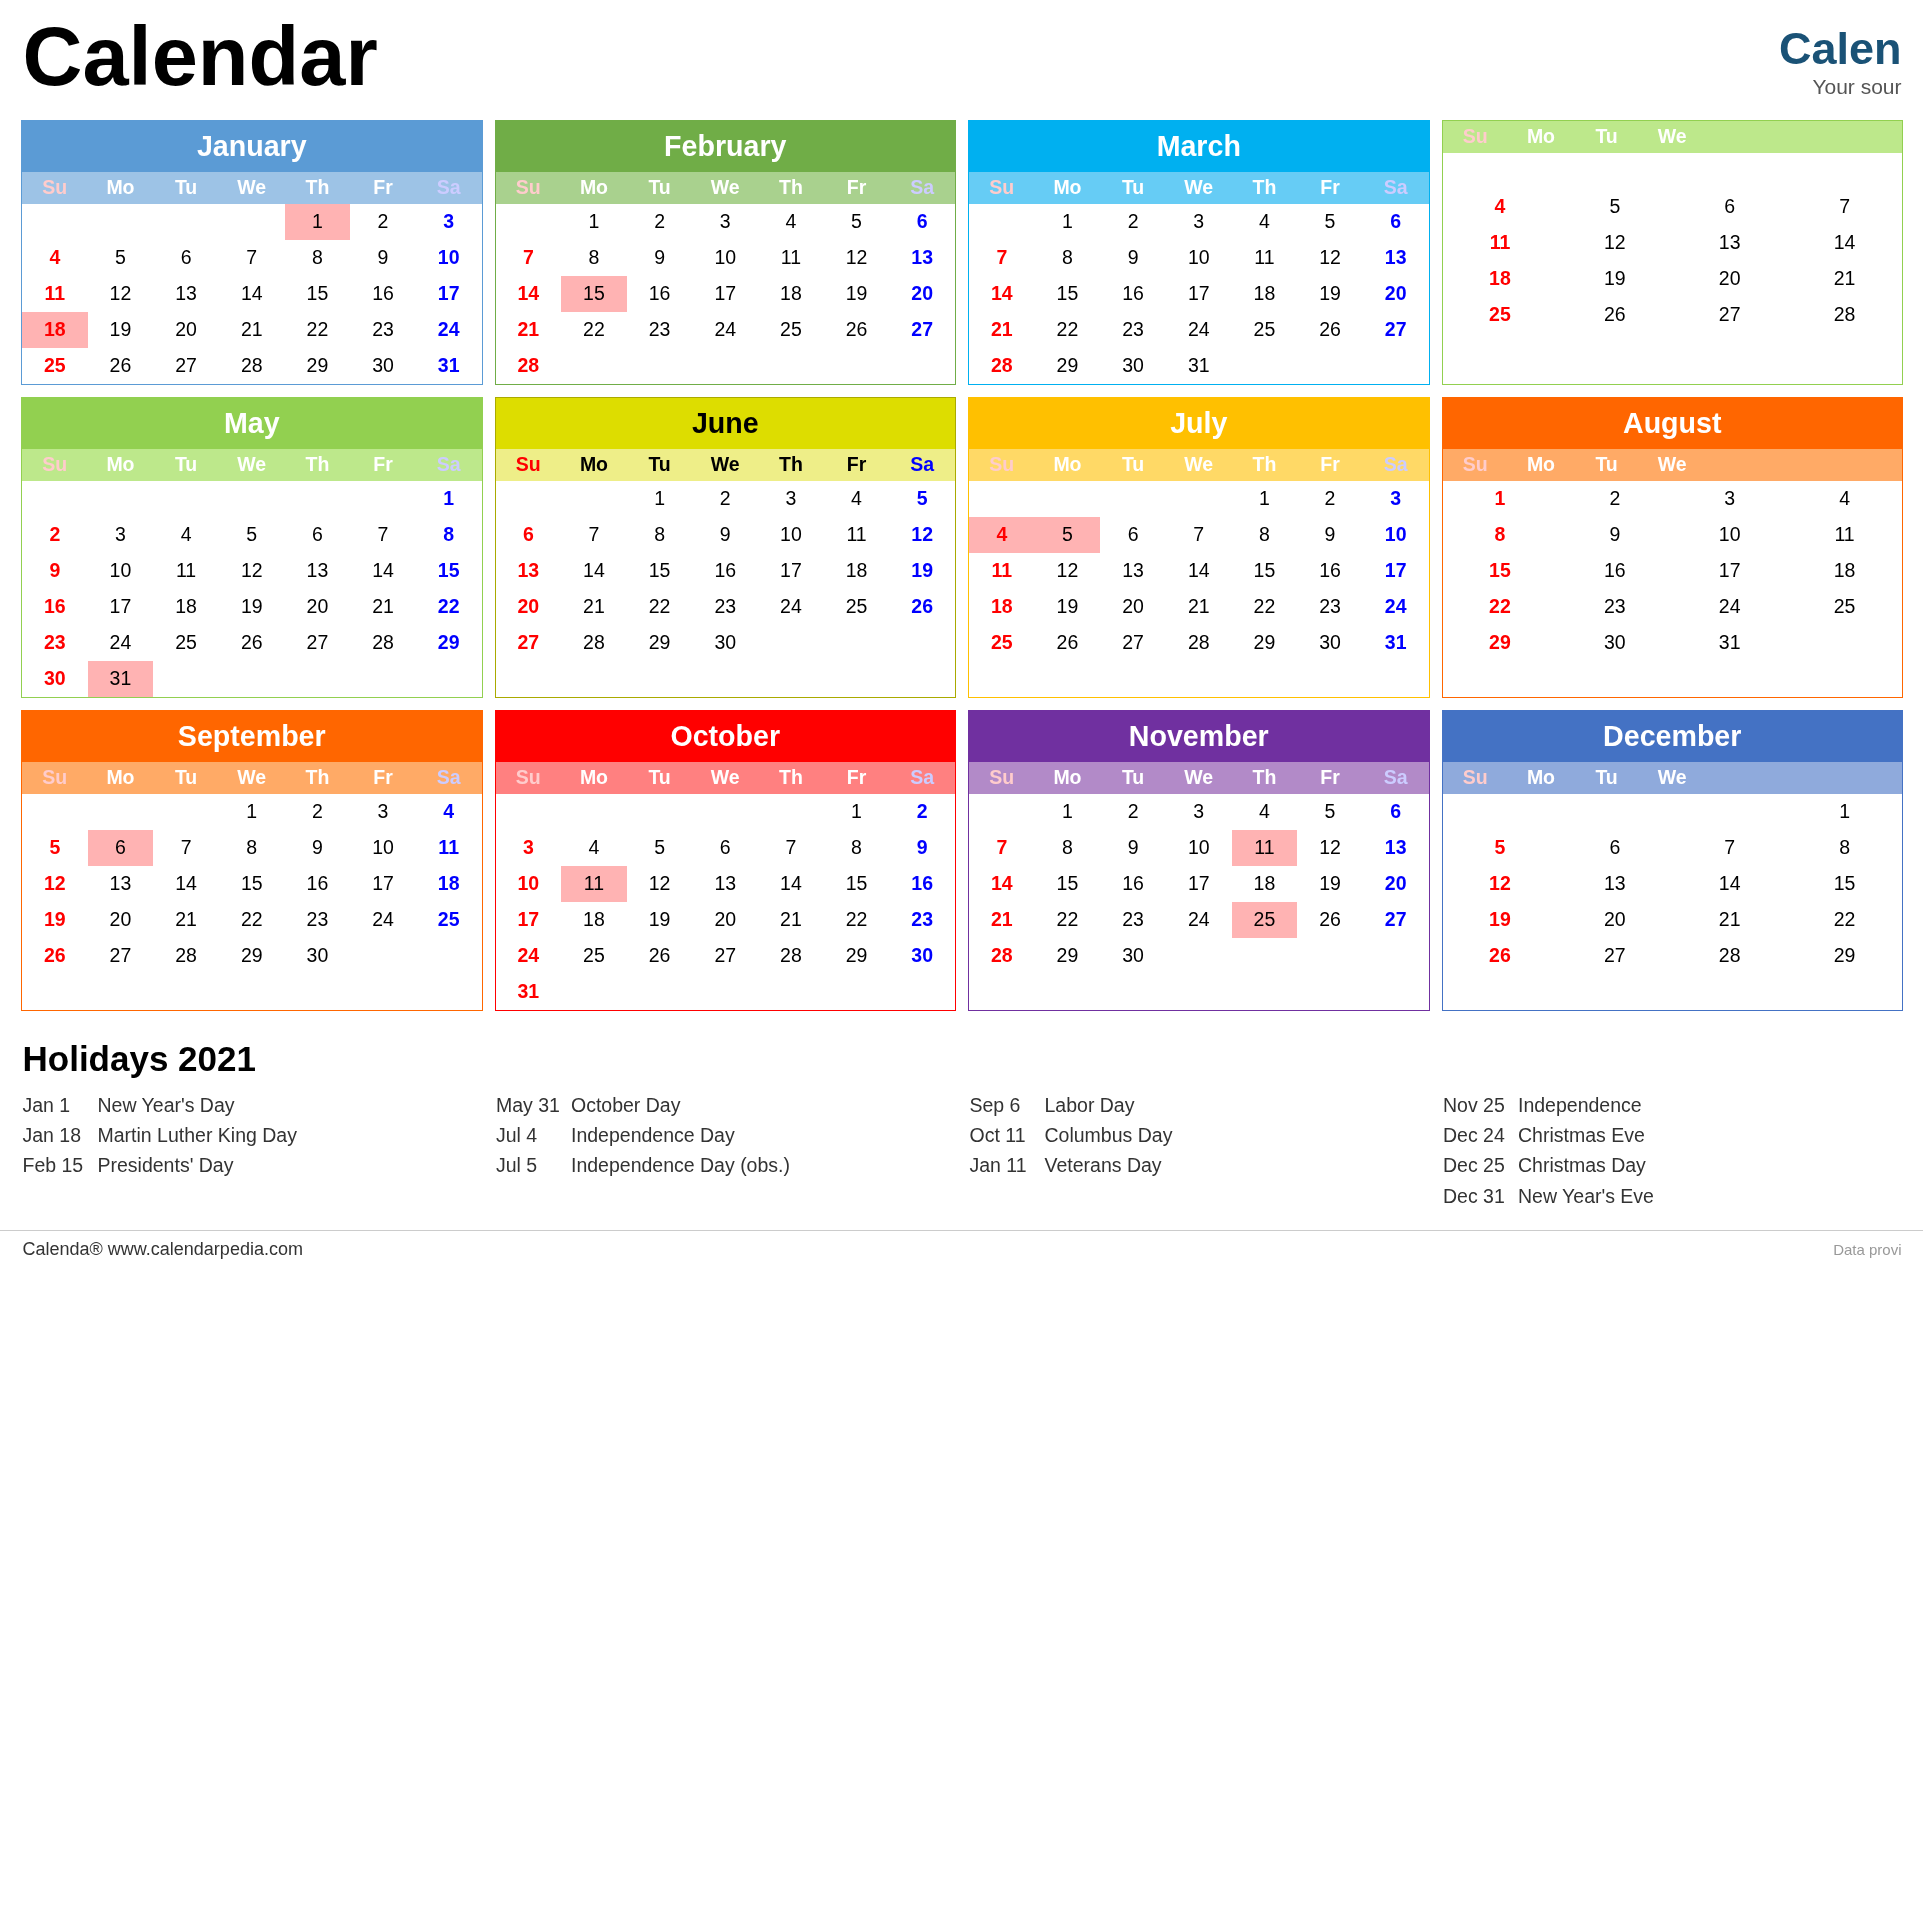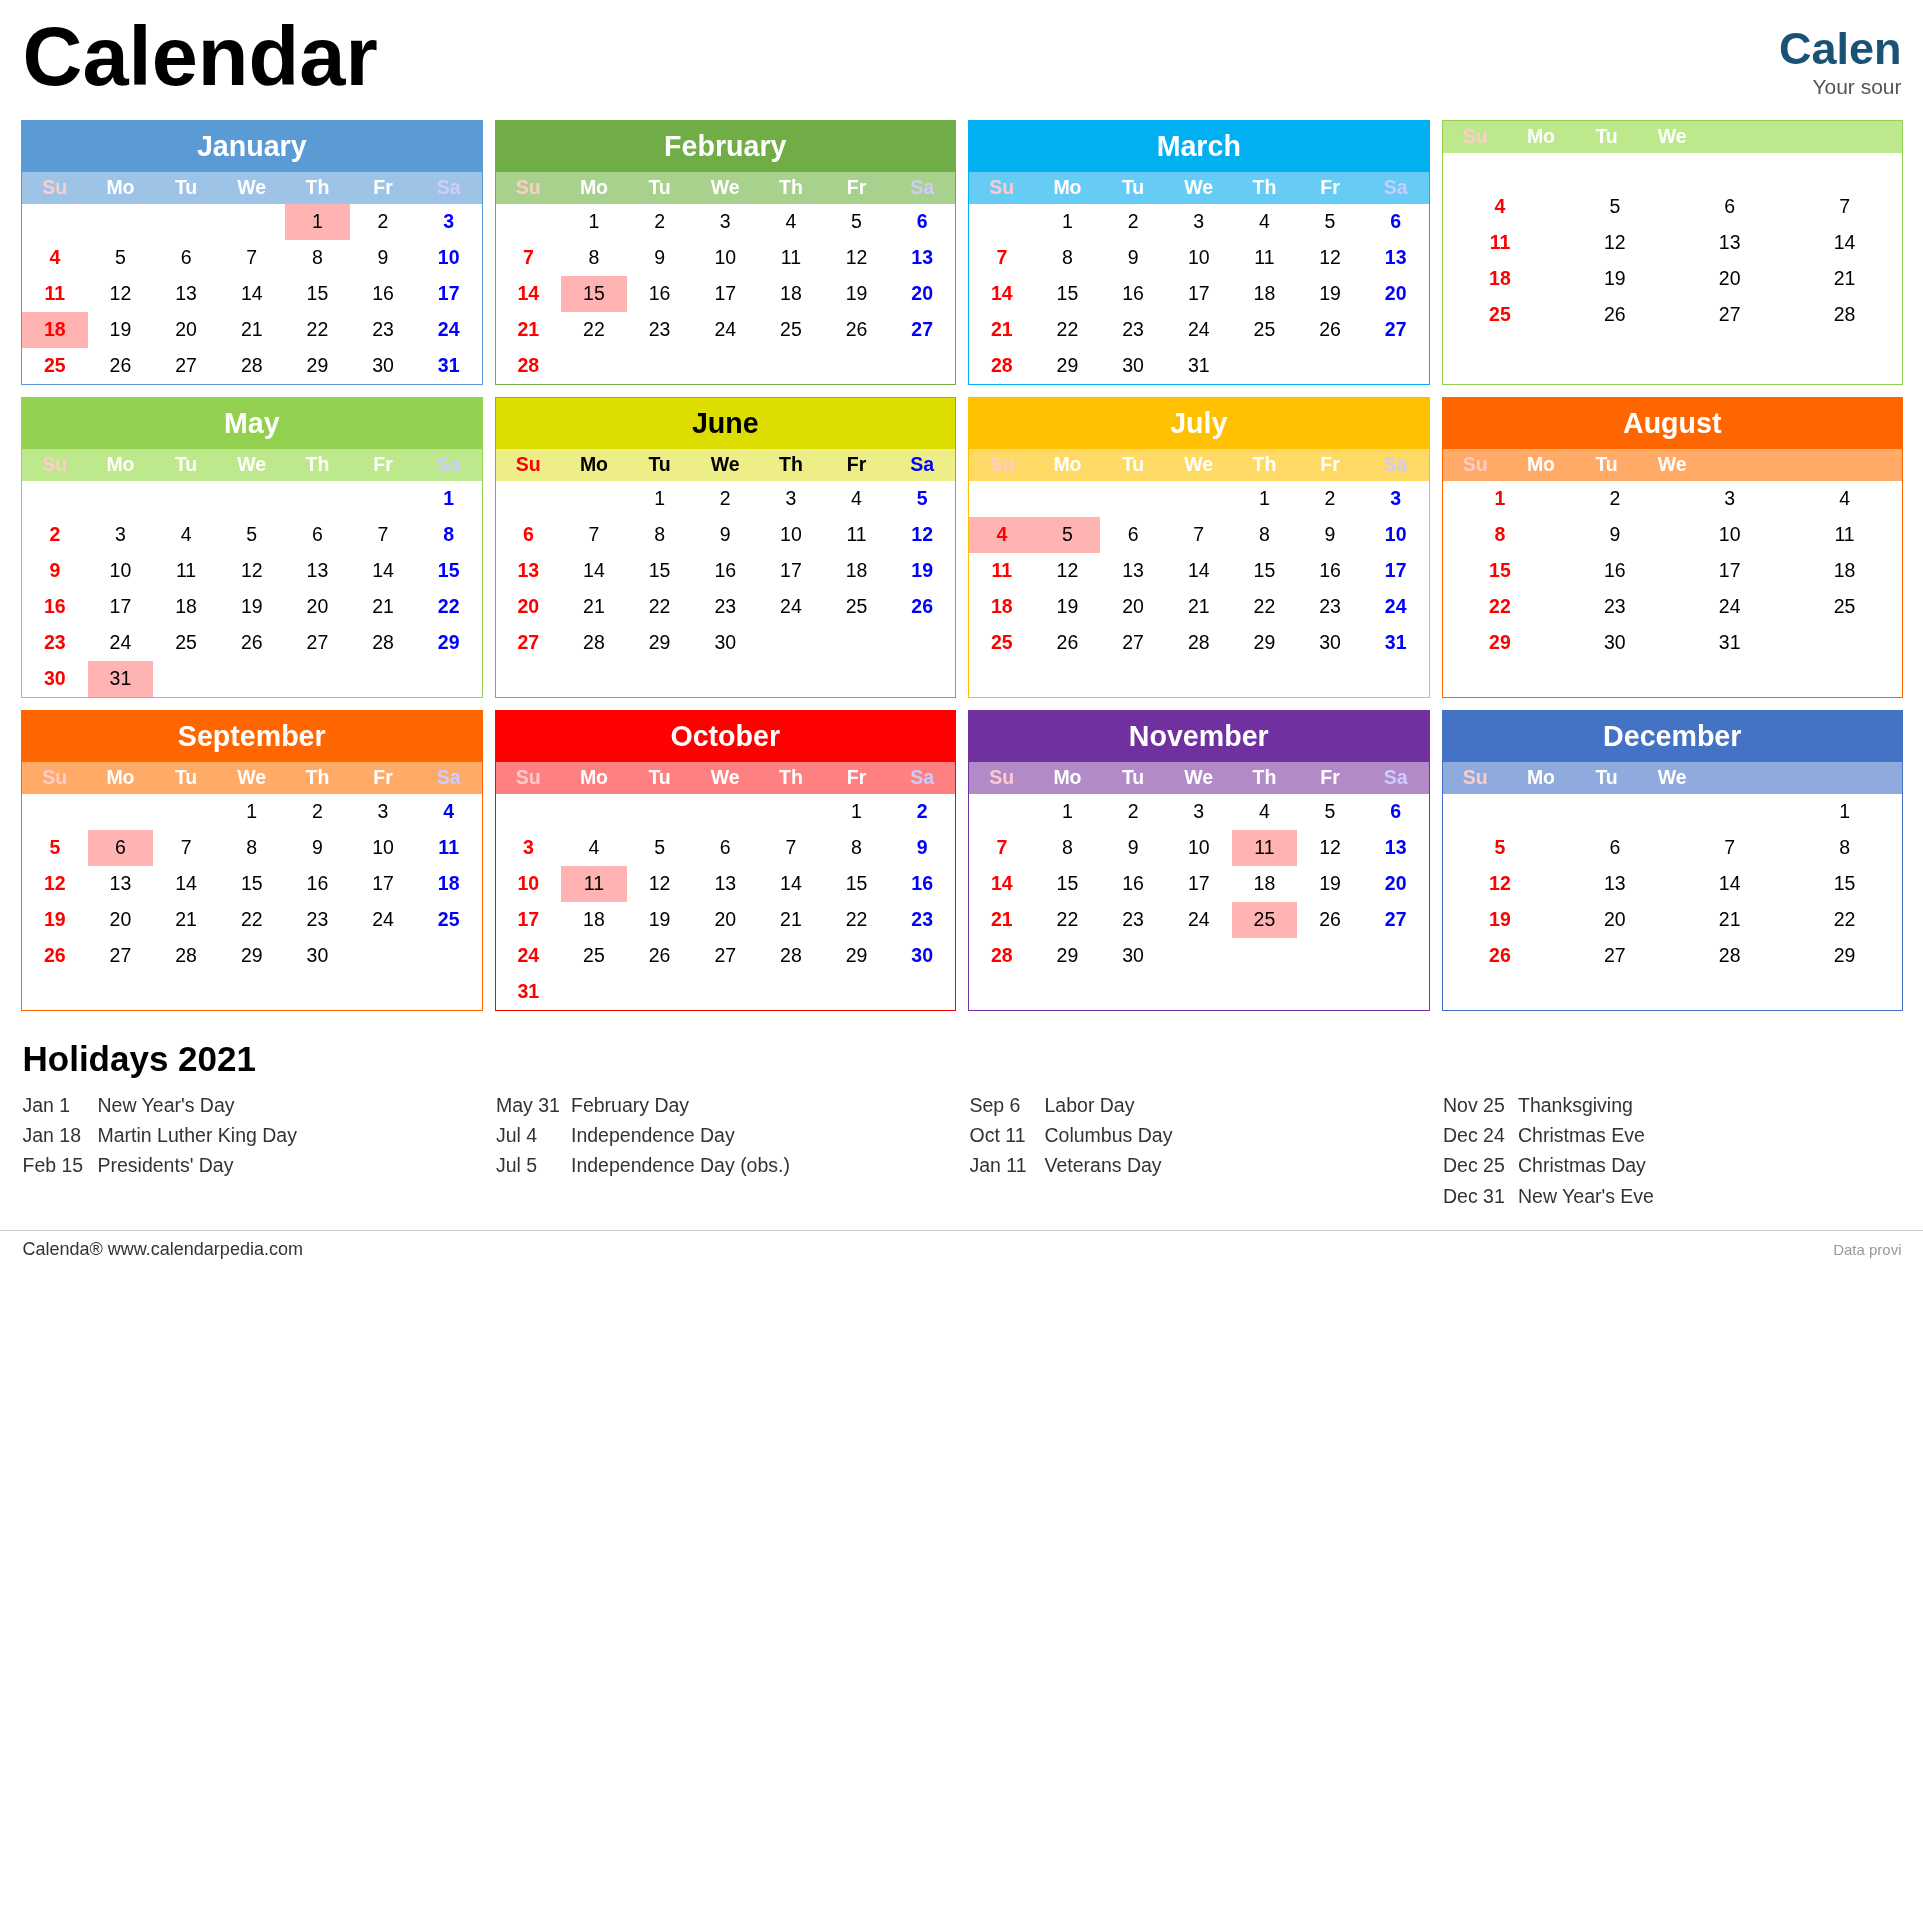--- a/index.html
+++ b/index.html
@@ -686,21 +686,21 @@
           <span class="holiday-name">Martin Luther King Day</span>
         </div>
         <div class="holiday-item">
           <span class="holiday-date">Feb 15</span>
           <span class="holiday-name">Presidents' Day</span>
         </div>
       </div>
       <div>
         <div class="holiday-item">
           <span class="holiday-date">May 31</span>
-          <span class="holiday-name">February Day</span>
+          <span class="holiday-name">October Day</span>
         </div>
         <div class="holiday-item">
           <span class="holiday-date">Jul 4</span>
           <span class="holiday-name">Independence Day</span>
         </div>
         <div class="holiday-item">
           <span class="holiday-date">Jul 5</span>
           <span class="holiday-name">Independence Day (obs.)</span>
         </div>
       </div>
@@ -714,21 +714,21 @@
           <span class="holiday-name">Columbus Day</span>
         </div>
         <div class="holiday-item">
           <span class="holiday-date">Jan 11</span>
           <span class="holiday-name">Veterans Day</span>
         </div>
       </div>
       <div>
         <div class="holiday-item">
           <span class="holiday-date">Nov 25</span>
-          <span class="holiday-name">Thanksgiving</span>
+          <span class="holiday-name">Independence</span>
         </div>
         <div class="holiday-item">
           <span class="holiday-date">Dec 24</span>
           <span class="holiday-name">Christmas Eve</span>
         </div>
         <div class="holiday-item">
           <span class="holiday-date">Dec 25</span>
           <span class="holiday-name">Christmas Day</span>
         </div>
         <div class="holiday-item">

